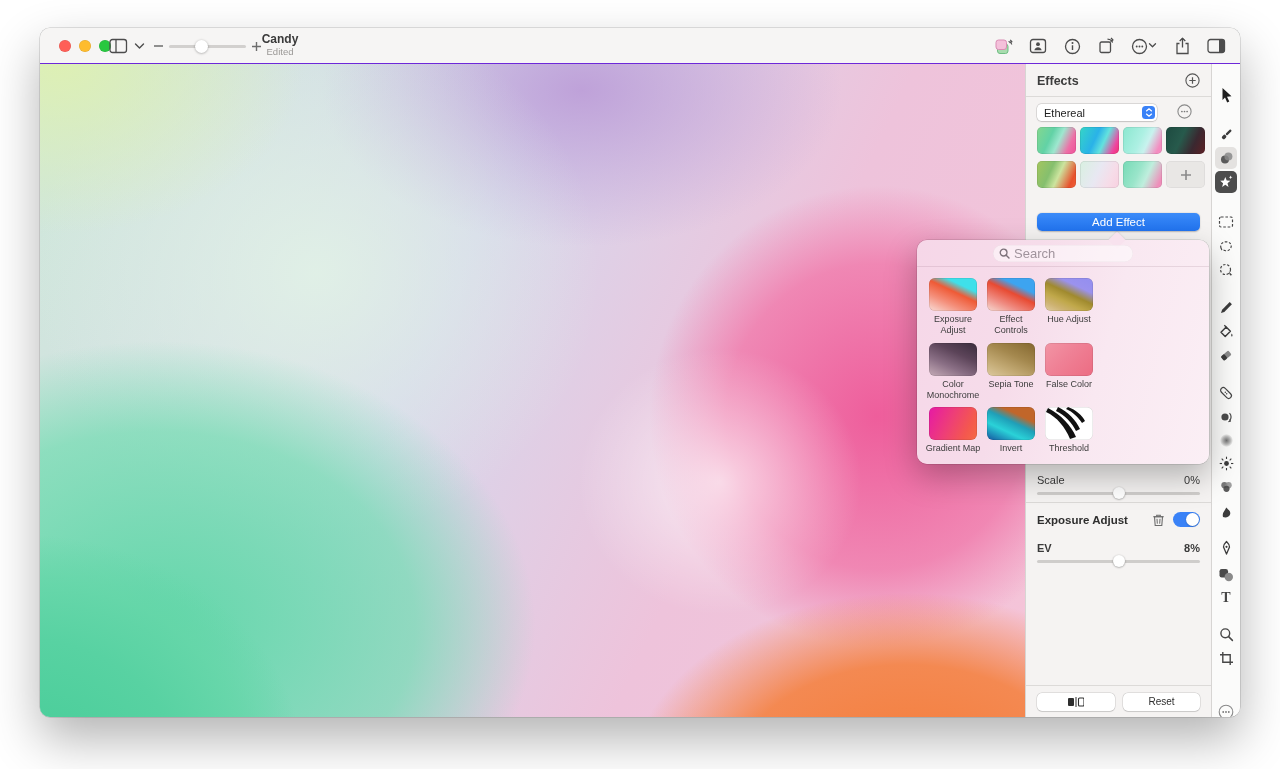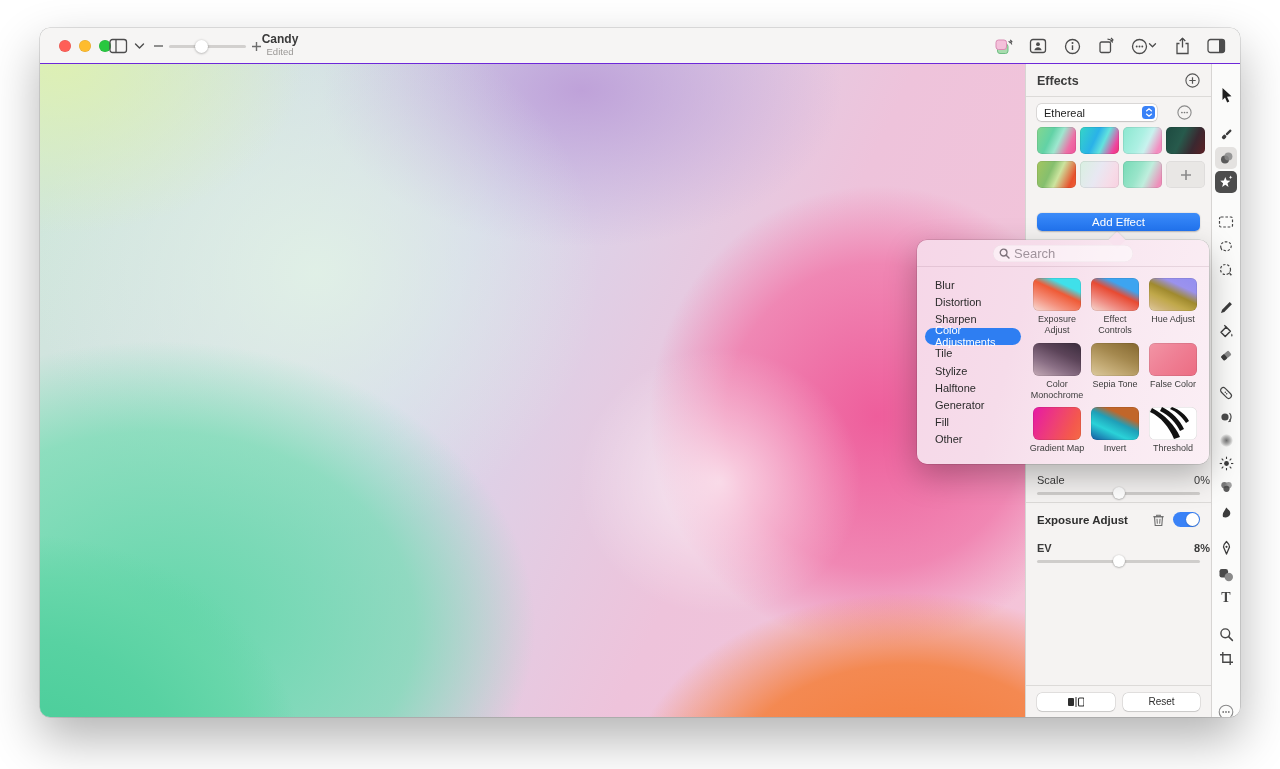--- a/index.html
+++ b/index.html
@@ -46,37 +46,37 @@
       radial-gradient(ellipse 34% 52% at 85% 54%, rgba(238,88,152,.95) 0%, rgba(240,120,170,.8) 45%, rgba(243,150,190,0) 68%),
       radial-gradient(ellipse 44% 40% at 55% 4%, rgba(188,156,215,.9), rgba(188,156,215,0) 60%),
       linear-gradient(115deg, #cfe9d9 0%, #d6d7ec 40%, #eec3db 68%, #f5c4d8 100%);
   }
 
   
   .panel { position:relative; width:186px; height:100%; background:#f5f3f2; border-left:1px solid #d7d5d3; font-size:11px; color:#333; }
   .panel-header { position:absolute; left:11px; right:11px; top:9px; display:flex; align-items:center; justify-content:space-between; }
   .panel-title { font-size:12.5px; font-weight:bold; color:#3c3c3c; }
   .hdiv { position:absolute; left:0; right:0; height:1px; background:#dcdad8; }
-  .select-row { position:absolute; left:11px; right:19px; top:40px; height:17px; display:flex; align-items:center; gap:20px; }
+  .select-row { position:absolute; left:11px; right:19px; top:40px; height:17px; display:flex; gap:20px; }
   .preset-select { position:relative; flex:1; height:17px; background:#fff; border-radius:4.5px; box-shadow:0 0 0 .5px rgba(0,0,0,.18), 0 .5px 1.5px rgba(0,0,0,.12); display:flex; align-items:center; padding-left:7px; font-size:11px; color:#1e1e1e; }
   .stepper { position:absolute; right:2px; top:2px; width:13px; height:13px; border-radius:3.5px; background:#3a82f7; display:flex; flex-direction:column; align-items:center; justify-content:center; gap:1px; }
   .preset-grid { position:absolute; left:11px; top:63px; width:168px; display:grid; grid-template-columns:repeat(4,39px); grid-auto-rows:27px; gap:7px 4px; }
   .pthumb { border-radius:5px; box-shadow:inset 0 0 0 .5px rgba(0,0,0,.14); }
   .p1{background:linear-gradient(115deg,#84d78e 0%,#62d2a6 35%,#9ee7cf 55%,#ee6ea6 80%,#ef4f98 100%);}
   .p2{background:linear-gradient(115deg,#35d6c6 0%,#2ab2e8 40%,#63e2de 60%,#ef45a0 85%,#f02e6e 100%);}
   .p3{background:linear-gradient(115deg,#8ae7cf 0%,#adf0e3 45%,#c8f2ee 62%,#f48cc0 88%);}
   .p4{background:linear-gradient(115deg,#1d4a40 0%,#275a4c 40%,#3a2830 70%,#5e2024 100%);}
   .p5{background:linear-gradient(115deg,#a4c65e 0%,#85bf6e 35%,#cce49e 55%,#e8502c 85%,#f06038 100%);}
   .p6{background:linear-gradient(115deg,#d8f0e0 0%,#e8e8f2 45%,#f6dce8 75%,#f8d0e0 100%);}
   .p7{background:linear-gradient(115deg,#76dab6 0%,#9ae5ca 40%,#bfeedd 60%,#ef8eba 90%);}
   .p-add { background:#e9e7e5; display:flex; align-items:center; justify-content:center; box-shadow:inset 0 0 0 .5px rgba(0,0,0,.08); }
   .add-effect { position:absolute; left:11px; right:11px; top:149px; height:18px; border-radius:5px;
                 background:linear-gradient(#3c8bf8,#2173ef); color:#fff; font-size:11.5px; display:flex; align-items:center; justify-content:center;
                 box-shadow:0 .5px 1.5px rgba(0,0,0,.25); }
-  .row-label { display:flex; align-items:flex-end; justify-content:space-between; position:absolute; left:11px; right:1px; }
+  .row-label { display:flex; align-items:flex-end; justify-content:space-between; position:absolute; left:11px; right:11px; }
   .row-label .lbl { color:#3a3a3a; }
   .row-label .val { color:#3a3a3a; }
   .slider { position:absolute; left:11px; right:11px; height:12px; }
   .slider .track { position:absolute; left:0; right:0; top:5px; height:3px; border-radius:2px; background:#cfcdcb; }
   .slider .thumb { position:absolute; top:0; width:12px; height:12px; border-radius:50%; background:#fff; box-shadow:0 .5px 2px rgba(0,0,0,.4); }
   .exposure-row { position:absolute; left:11px; right:11px; top:447px; height:17px; display:flex; align-items:center; }
   .exposure-title { font-weight:bold; font-size:11.5px; color:#2e2e2e; flex:1; }
   .toggle { width:27px; height:15px; border-radius:8px; background:#3a82f7; position:relative; margin-left:8px; }
   .toggle .knob { position:absolute; right:1px; top:1px; width:13px; height:13px; border-radius:50%; background:#fff; box-shadow:0 .5px 1.5px rgba(0,0,0,.3); }
   .panel-footer { position:absolute; left:0; right:0; bottom:0; height:32px; border-top:1px solid #dcdad8; display:flex; align-items:center; justify-content:space-between; padding:0 11px; }
@@ -518,32 +518,20 @@
           <span>
             <svg width="11" height="11" viewBox="0 0 11 11">
                 <circle cx="4.6" cy="4.6" r="3.4" fill="none" stroke="#7d717a" stroke-width="1.3"></circle>
                 <line x1="7.2" y1="7.2" x2="10" y2="10" stroke="#7d717a" stroke-width="1.4" stroke-linecap="round"></line>
               </svg>
           </span>
           <input type="text" placeholder="Search" style="">
         </div>
       </div>
       <div class="pop-body">
-        <div class="cat-col">
-          <div class="cat-item">Blur</div>
-          <div class="cat-item">Distortion</div>
-          <div class="cat-item">Sharpen</div>
-          <div class="cat-item selected">Color Adjustments</div>
-          <div class="cat-item">Tile</div>
-          <div class="cat-item">Stylize</div>
-          <div class="cat-item">Halftone</div>
-          <div class="cat-item">Generator</div>
-          <div class="cat-item">Fill</div>
-          <div class="cat-item">Other</div>
-        </div>
         <div class="effect-grid">
           <div class="effect-cell">
             <div class="ethumb t-exposure"></div>
             <div class="elabel">Exposure Adjust</div>
           </div>
           <div class="effect-cell">
             <div class="ethumb t-colorctl"></div>
             <div class="elabel">Effect Controls</div>
           </div>
           <div class="effect-cell">

